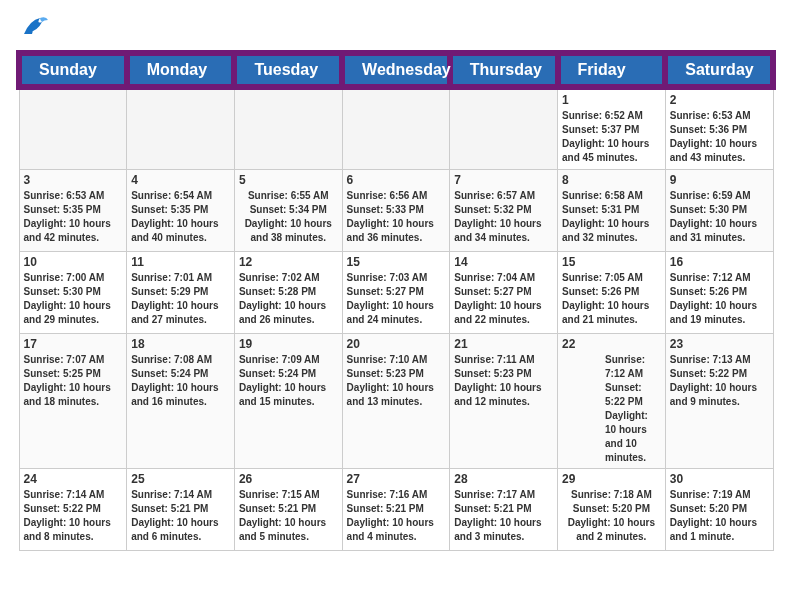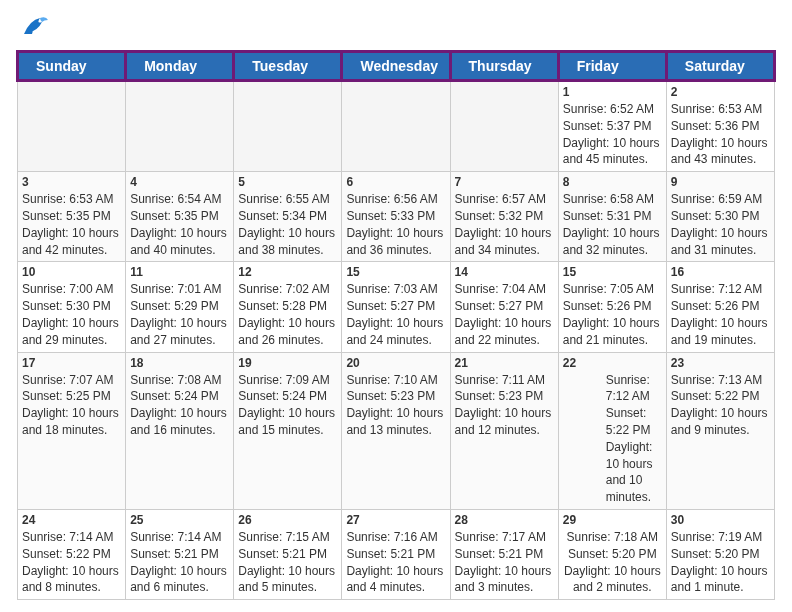--- a/index.html
+++ b/index.html
@@ -35,48 +35,49 @@
       color: #333;
     }
     table {
       width: 100%;
       border-collapse: collapse;
       table-layout: fixed;
     }
     th {
       background: #2a6db5;
       color: #fff;
-      font-size: 14px;
+      font-size: 16px;
       font-weight: bold;
       padding: 5px 17px;
       text-align: left;
-      border: 3px solid #701a75;
+      border: 6px solid #701a75;
     }
     td {
       border: 1px solid #ccc;
       vertical-align: top;
       padding: 3px 4px;
       font-size: 10px;
       color: #333;
       height: 82px;
       background: #fff;
     }
     td.empty {
       background: #f5f5f5;
     }
     .day-num {
       font-size: 12px;
       font-weight: bold;
       display: block;
       margin-bottom: 2px;
     }
     .day-info {
-      font-size: 12px;
+      font-size: 10px;
       line-height: 1.4;
       color: #333;
+      font-weight: bold;
     }
     tr:nth-child(even) td:not(.empty) {
       background: #fafafa;
     }
   </style>
 </head>
 <body>
 
 <div class="header">
   <div class="logo">
@@ -142,21 +143,21 @@
         </td>
         <td>
           <span class="day-num">4</span>
           <div class="day-info" style="white-space: pre-line;">Sunrise: 6:54 AM
 Sunset: 5:35 PM
 Daylight: 10 hours
 and 40 minutes.</div>
         </td>
         <td>
           <span class="day-num">5</span>
-          <div class="day-info" style="white-space: pre-line;">Sunrise: 6:55 AM
+          <div class="day-info" style="white-space: pre-line; text-align: center;">Sunrise: 6:55 AM
 Sunset: 5:34 PM
 Daylight: 10 hours
 and 38 minutes.</div>
         </td>
         <td>
           <span class="day-num">6</span>
           <div class="day-info" style="white-space: pre-line;">Sunrise: 6:56 AM
 Sunset: 5:33 PM
 Daylight: 10 hours
 and 36 minutes.</div>

